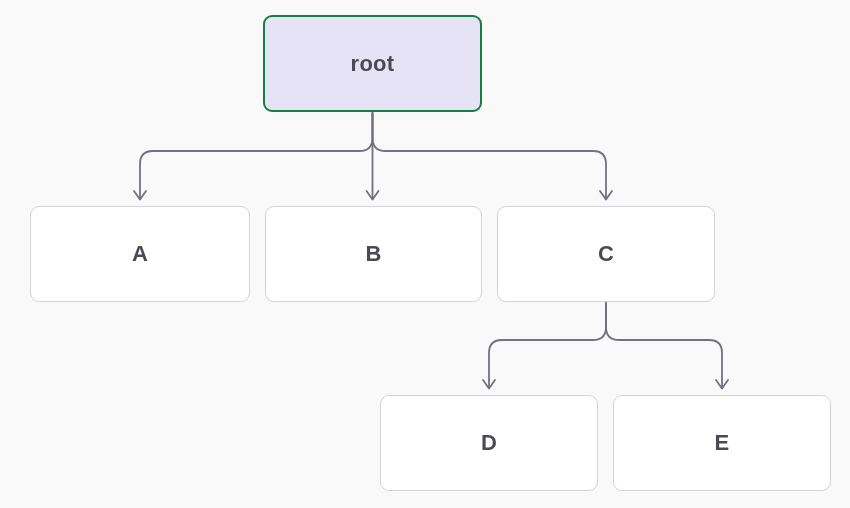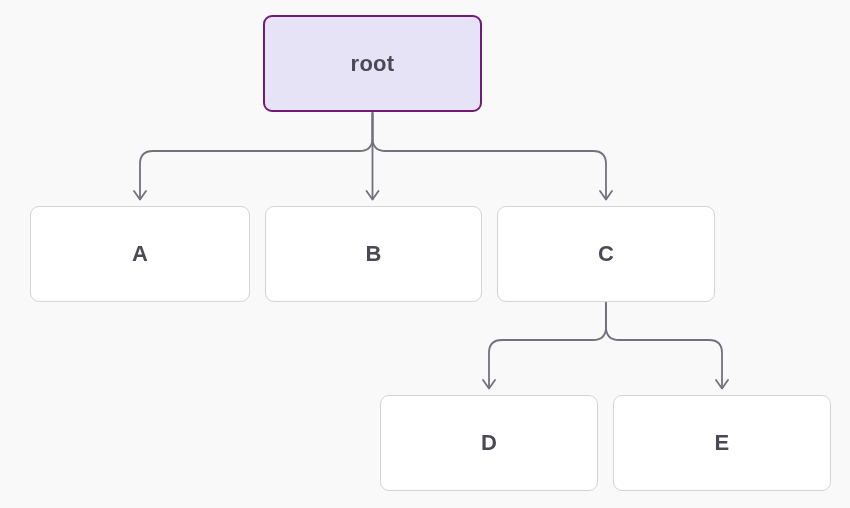--- a/index.html
+++ b/index.html
@@ -45,21 +45,21 @@
     font-weight: 600;
     letter-spacing: 0.3px;
     cursor: default;
   }
   .node-root {
     left: 263px;
     top: 15px;
     width: 219px;
     height: 97px;
     background: #e7e3f6;
-    border: 2px solid #701a75;
+    border: 2px solid #15803d;
   }
   .node-a { left: 30px;  top: 206px; width: 220px; height: 96px; }
   .node-b { left: 265px; top: 206px; width: 217px; height: 96px; }
   .node-c { left: 497px; top: 206px; width: 218px; height: 96px; }
   .node-d { left: 380px; top: 395px; width: 218px; height: 96px; }
   .node-e { left: 613px; top: 395px; width: 218px; height: 96px; }
 </style>
 </head>
 <body>
 

